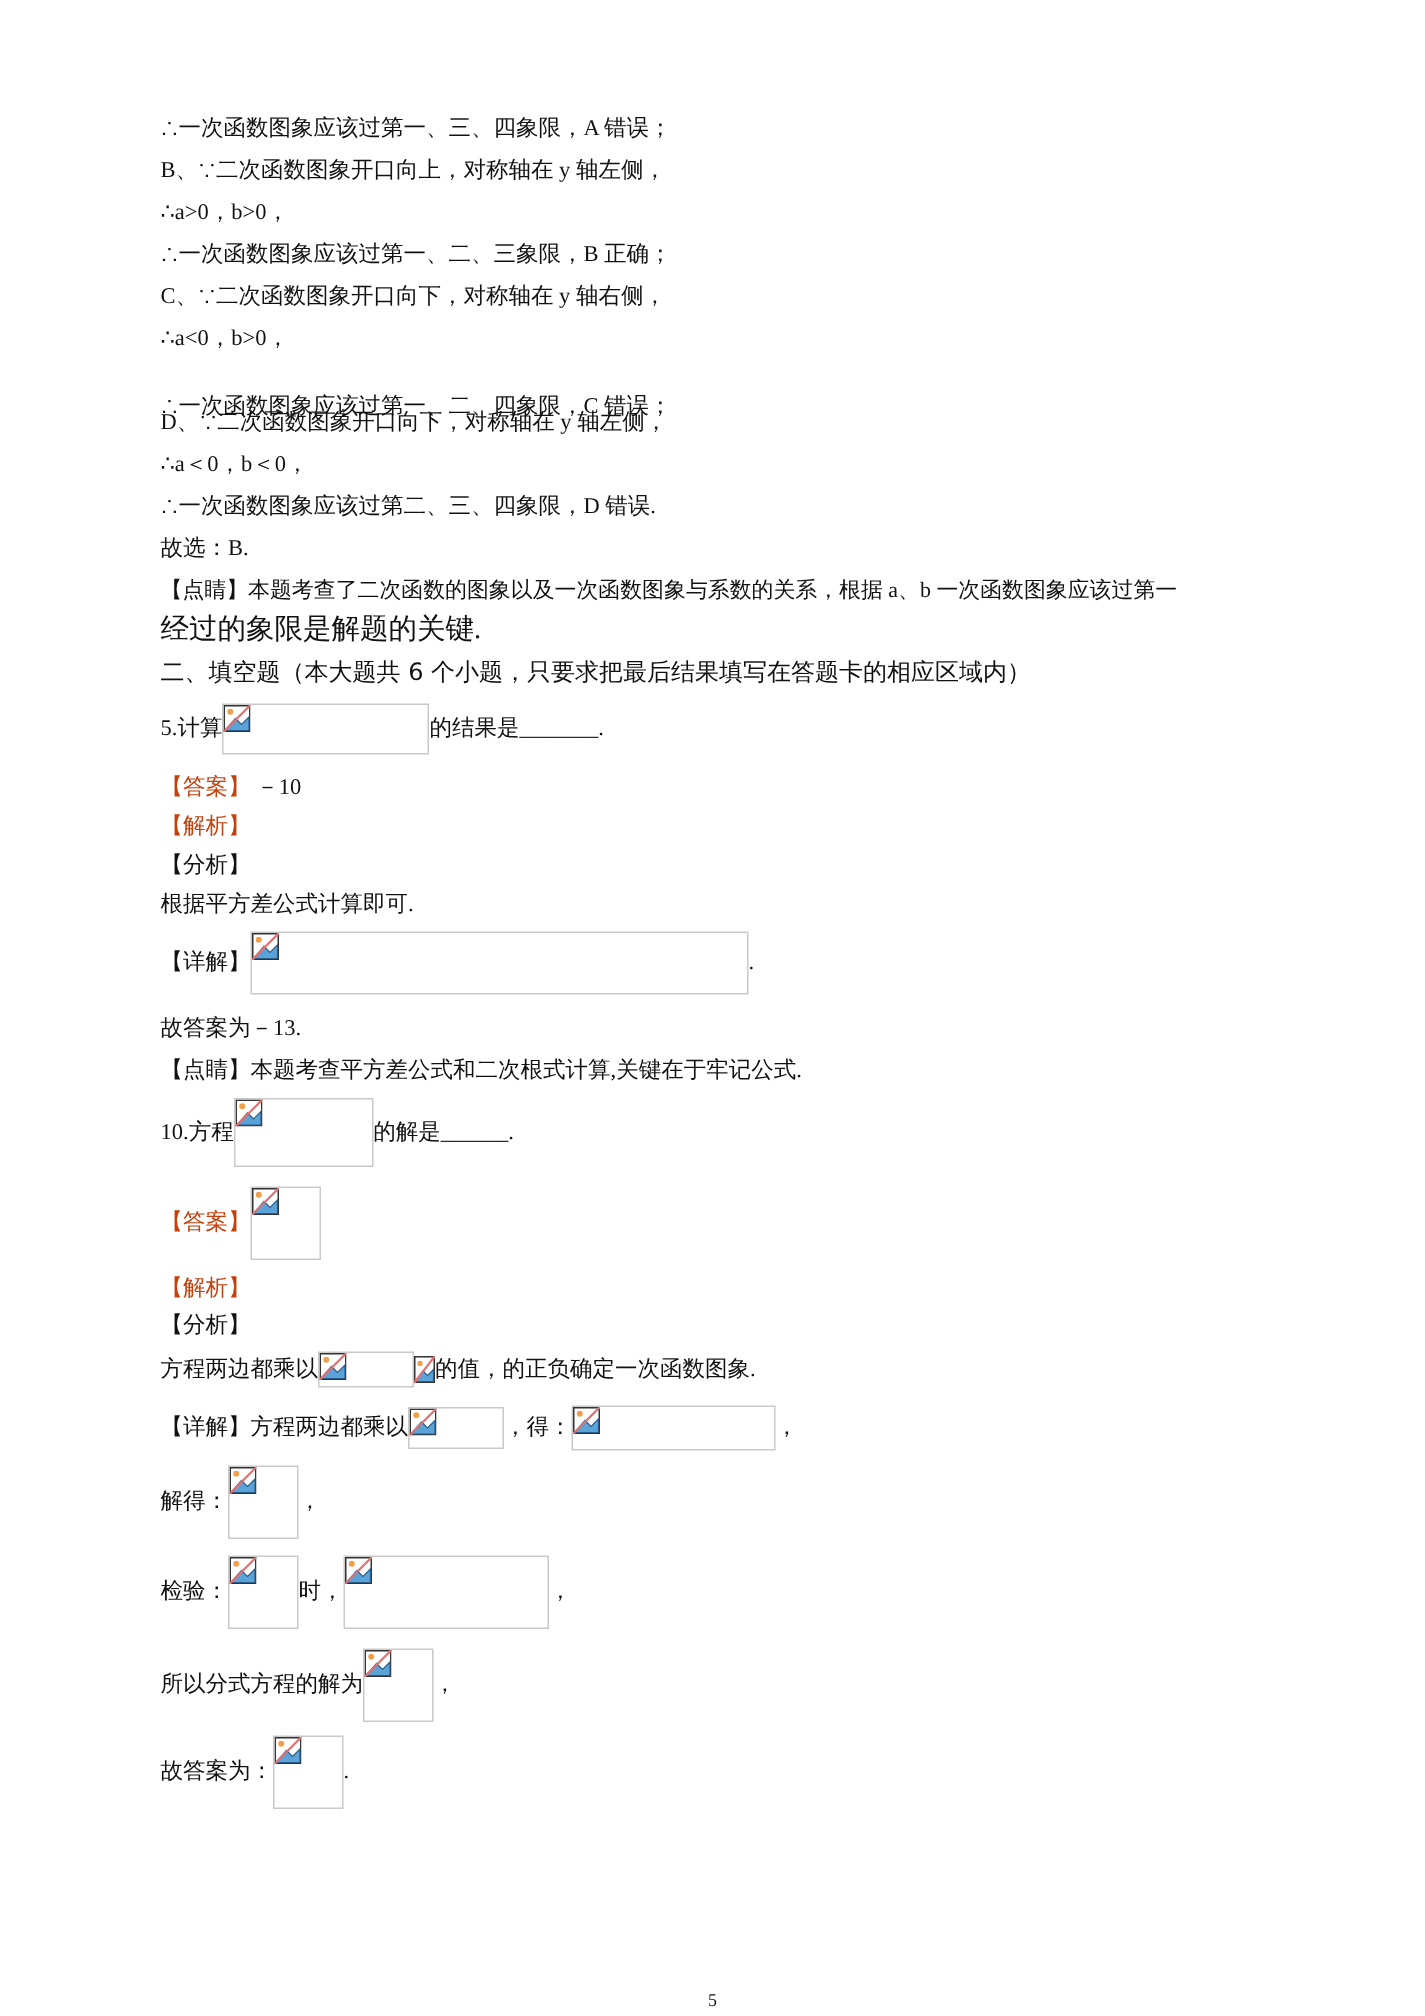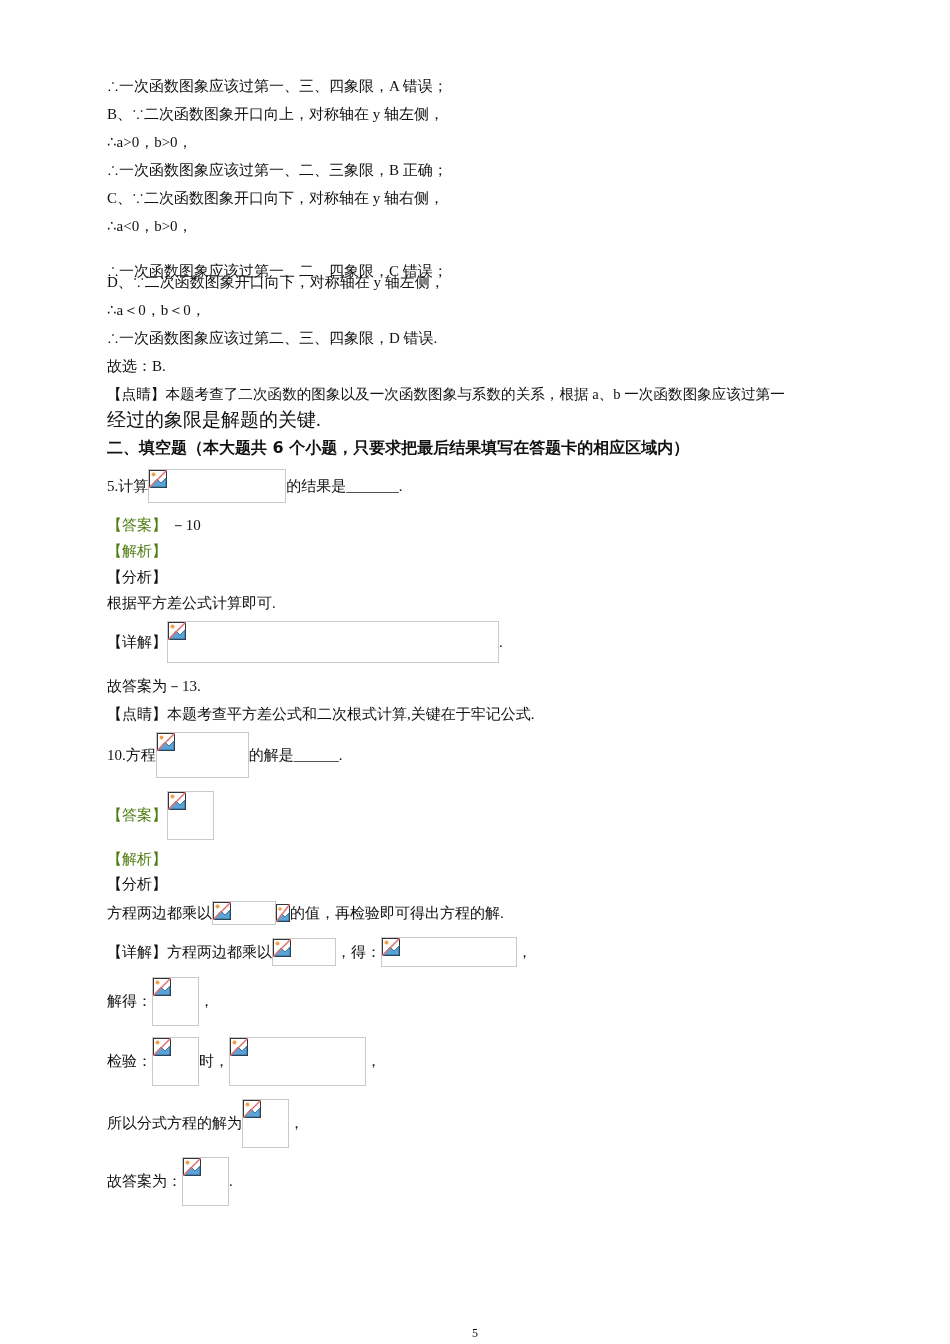--- a/index.html
+++ b/index.html
@@ -2,22 +2,22 @@
 <html><head>
 <meta charset="utf-8">
 <style>
   html, body { margin: 0; padding: 0; background: #ffffff; }
   body {
     width: 950px; height: 1344px; position: relative; overflow: hidden;
     font-family: "Liberation Serif", "DejaVu Serif", serif;
     color: #111; font-size: 15px;
   }
   .line { position: absolute; left: 88px; white-space: nowrap; line-height: 20px; margin-left: 19px; }
-  .heading { font-family: "DejaVu Sans", "Liberation Sans", sans-serif; font-weight: bold; font-size: 16px; }
-  .blue { color: #4d7c0f; }
+  .heading { font-family: "DejaVu Sans", "Liberation Sans", sans-serif; font-weight: normal; font-size: 16px; }
+  .blue { color: #c2410c; }
   .img {
     display: inline-block; position: relative; vertical-align: middle;
     border: 1px solid #c9c9c9; background: #fff; box-sizing: border-box;
   }
   .img .ico {
     position: absolute; left: 0; top: 0; width: 18px; height: 18px;
   }
   .img .ico svg { display: block; }
   .pagenum { position: absolute; left: 0; width: 950px; text-align: center; top: 1326px; font-size: 12px; }
   .inline { display: inline-flex; align-items: center; }
@@ -123,21 +123,21 @@
   <span class="img" style="width:14px;height:18px;border:none">
     <span class="ico" style="width:14px;height:18px">
         <svg width="14" height="18" viewBox="0 0 14 18">
           <rect x="0.5" y="0.5" width="13" height="17" fill="#fff" stroke="#333"></rect>
           <path d="M1 17 L6 10 L9 13 L13 9 L13 17 Z" fill="#5aa3d9" stroke="#2a5d8a" stroke-width="0.8"></path>
           <circle cx="4" cy="5" r="1.8" fill="#f0a04b"></circle>
           <line x1="0" y1="18" x2="14" y2="0" stroke="#e07070" stroke-width="1.5"></line>
         </svg>
       </span>
   </span>
-  <span>的值，再检验即可得出方程的解.</span>
+  <span>的值，的正负确定一次函数图象.</span>
 </div>
 <div class="line inline" style="top:937px; height:30px">
   <span>【详解】</span>
   <span>方程两边都乘以</span>
   <span class="img" style="width:64px;height:28px">
     <span class="ico">
         <svg width="18" height="18" viewBox="0 0 18 18">
           <rect x="0.5" y="0.5" width="17" height="17" fill="#fff" stroke="#333"></rect>
           <path d="M1 17 L8 9 L12 13 L17 8 L17 17 Z" fill="#5aa3d9" stroke="#2a5d8a" stroke-width="0.8"></path>
           <circle cx="4.5" cy="4.5" r="2" fill="#f0a04b"></circle>

